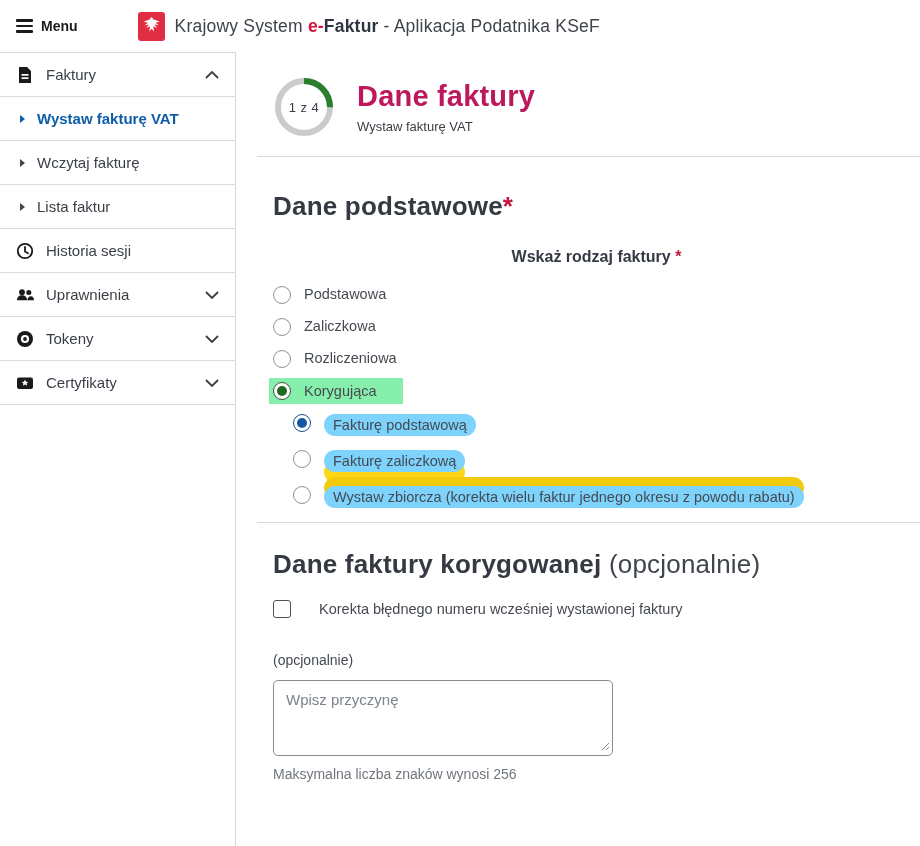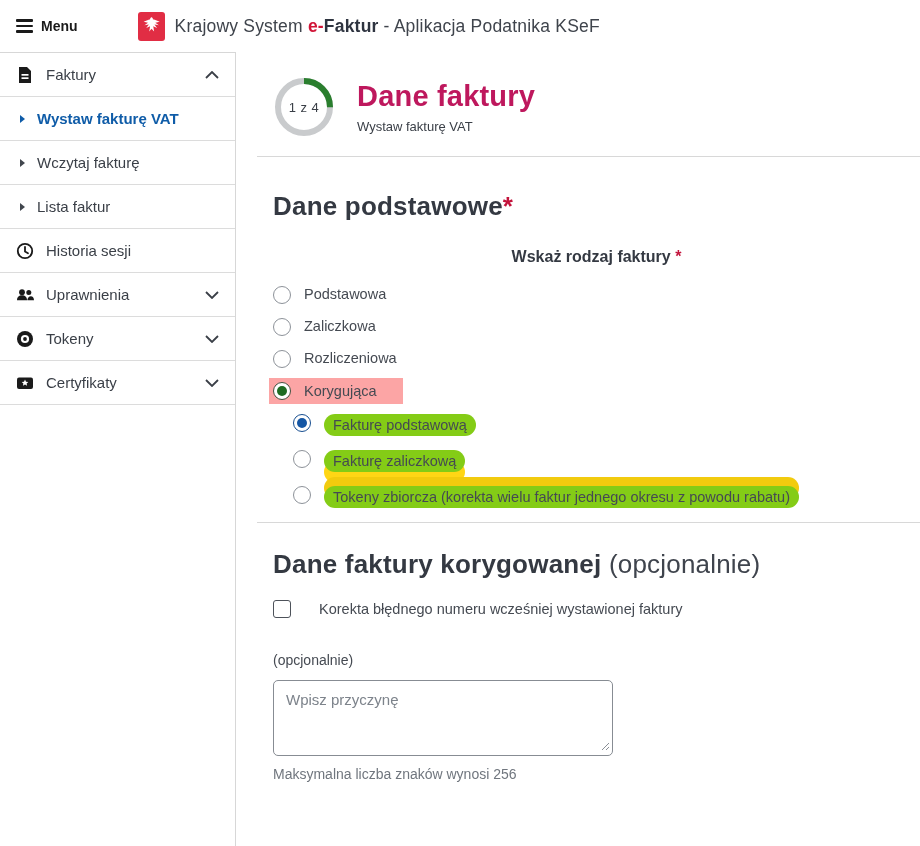--- a/index.html
+++ b/index.html
@@ -48,22 +48,22 @@
   .field-label { font-size: 16px; font-weight: 700; color: #343942; text-align: center; }
   .opt { display: flex; align-items: flex-start; gap: 13px; margin-bottom: 14px; min-height: 18px; }
   .opt.sub { margin-left: 20px; }
   .opt-label { font-size: 14.5px; color: #454a52; }
   .radio { width: 18px; height: 18px; border: 1.6px solid #8d9299; border-radius: 50%;
            background: #fff; flex: none; position: relative; }
   .radio.sel-green { border-color: #44503f; }
   .radio.sel-green::after { content: ""; position: absolute; inset: 2.6px; border-radius: 50%; background: #1e6b22; }
   .radio.sel-blue { border-color: #174e90; }
   .radio.sel-blue::after { content: ""; position: absolute; inset: 2.6px; border-radius: 50%; background: #1557a5; }
-  .hl { background: #84cc16; border-radius: 11px; }
-  .hl-box { display: inline-flex; align-items: center; gap: 13px; background: #fca5a5;
+  .hl { background: #7dd3fc; border-radius: 11px; }
+  .hl-box { display: inline-flex; align-items: center; gap: 13px; background: #86efac;
             padding: 4px 26px 4px 4px; margin: -4px 0 -4px -4px; }
   .hl-label { padding: 3px 9px; }
   .hl-tail-down { box-shadow: 0 11px 0 0 #ffd615; }
   .hl-tail-up { box-shadow: 0 -9px 0 0 #f2cb0e; }
   .checkbox { width: 18px; height: 18px; border: 1.7px solid #4d525a; border-radius: 3px; background: #fff; flex: none; }
   .check-row { display: flex; align-items: center; gap: 28px; }
   .check-label { font-size: 14.5px; color: #454a52; }
   .optional-line { font-size: 14px; color: #454a52; margin-top: 4px; }
   .ta-wrap { position: relative; width: 340px; margin-top: 12px; }
   textarea { width: 340px; height: 76px; border: 1px solid #878c93; border-radius: 5px;
@@ -231,21 +231,21 @@
     <div class="opt sub">
       <span class="radio sel-blue"></span>
       <span class="opt-label hl hl-label">Fakturę podstawową</span>
     </div>
     <div class="opt sub">
       <span class="radio"></span>
       <span class="opt-label hl hl-label hl-tail-down">Fakturę zaliczkową</span>
     </div>
     <div class="opt sub">
       <span class="radio"></span>
-      <span class="opt-label hl hl-label hl-tail-up">Tokeny zbiorcza (korekta wielu faktur jednego okresu z powodu rabatu)</span>
+      <span class="opt-label hl hl-label hl-tail-up">Wystaw zbiorcza (korekta wielu faktur jednego okresu z powodu rabatu)</span>
     </div>
   </div>
 
   <div class="divider" style="margin-top:12px;"></div>
 
   <div class="h2 mt26">
     <span>Dane faktury korygowanej</span><span class="light"> (opcjonalnie)</span>
   </div>
 
   <div class="check-row mt20">

